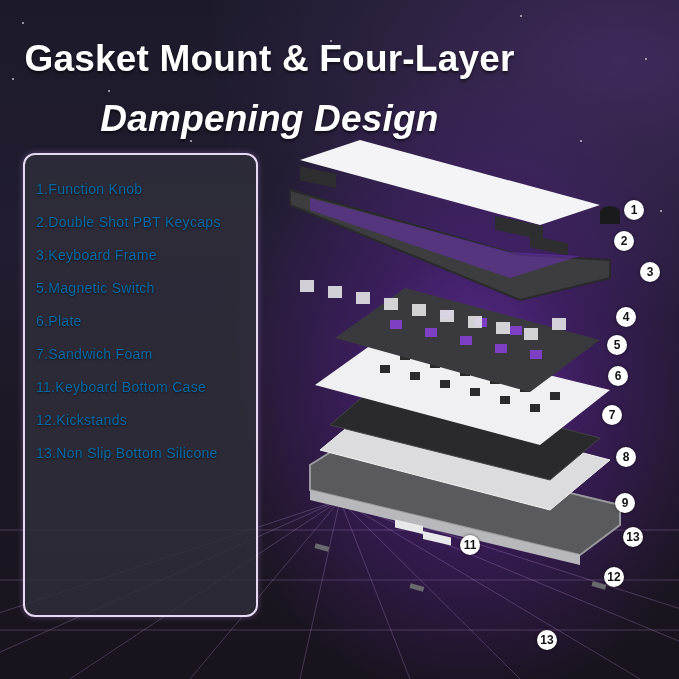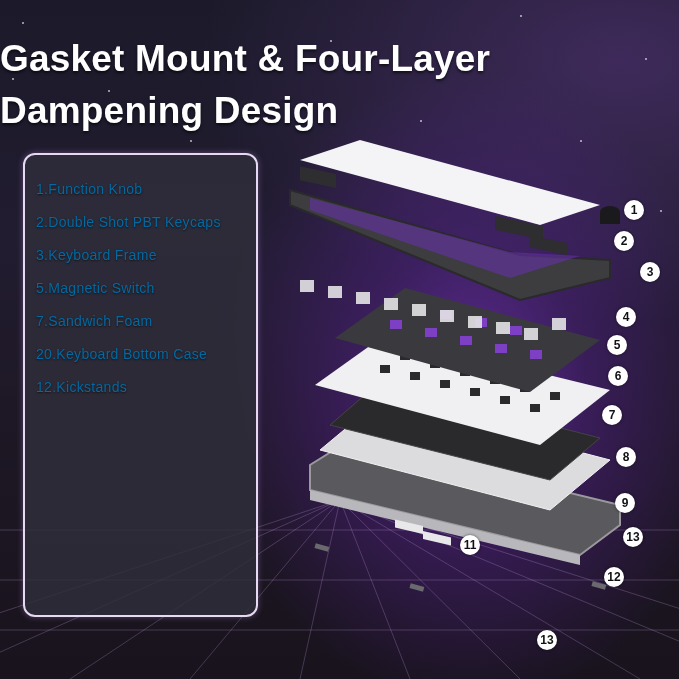--- a/index.html
+++ b/index.html
@@ -13,26 +13,26 @@
       linear-gradient(180deg, #1c1a2a 0%, #211c30 35%, #1e1826 60%, #18131c 100%);
   }
   .stars { position: absolute; inset: 0; pointer-events: none; }
   .star { position: absolute; width: 2px; height: 2px; border-radius: 50%; background: rgba(255,255,255,0.7); }
 
   
   .grid { position: absolute; left: 0; top: 500px; width: 679px; height: 179px; overflow: hidden; }
   .grid svg { width: 100%; height: 100%; display: block; }
 
   .title {
-    position: absolute; left: 0; width: 539px; 
+    position: absolute; left: 0; width: 539px; text-align: center;
     color: #ffffff; font-weight: 700; font-size: 37px; letter-spacing: 0.2px;
     text-shadow: 0 2px 3px rgba(0,0,0,0.6);
   }
   .title.l1 { top: 38px; }
-  .title.l2 { top: 90px; }
+  .title.l2 { top: 98px; font-style: italic; }
 
   .panel {
     position: absolute; left: 23px; top: 153px; width: 235px; height: 464px;
     border: 2.5px solid #e7d9f2; border-radius: 12px;
     background: rgba(48,46,58,0.82);
     box-shadow: 0 0 6px rgba(200,160,240,0.35);
     padding: 18px 0 0 11px;
   }
   .panel-list { list-style: none; }
   .panel-item {
@@ -90,23 +90,25 @@
 
 <h1 class="title l1">Gasket Mount &amp; Four-Layer</h1>
 <h1 class="title l2">Dampening Design</h1>
 
 <div class="panel">
   <ul class="panel-list">
     <li class="panel-item">1.Function Knob</li>
     <li class="panel-item">2.Double Shot PBT Keycaps</li>
     <li class="panel-item">3.Keyboard Frame</li>
     <li class="panel-item">5.Magnetic Switch</li>
+    <li class="panel-item">6.Plate</li>
     <li class="panel-item">7.Sandwich Foam</li>
-    <li class="panel-item">20.Keyboard Bottom Case</li>
+    <li class="panel-item">11.Keyboard Bottom Case</li>
     <li class="panel-item">12.Kickstands</li>
+    <li class="panel-item">13.Non Slip Bottom Silicone</li>
   </ul>
 </div>
 
 <div class="kb">
   <svg viewBox="0 0 360 440">
 
     <g>
       <polygon points="30,330 300,395 340,365 340,345 70,280 30,305" fill="#5a5a5e" stroke="#9a9a9e" stroke-width="2"></polygon>
       <polygon points="30,330 300,395 300,405 30,340" fill="#b8b8bc"></polygon>
       <rect x="115" y="333" width="28" height="8" fill="#e8e8ea" transform="skewY(13)"></rect>

